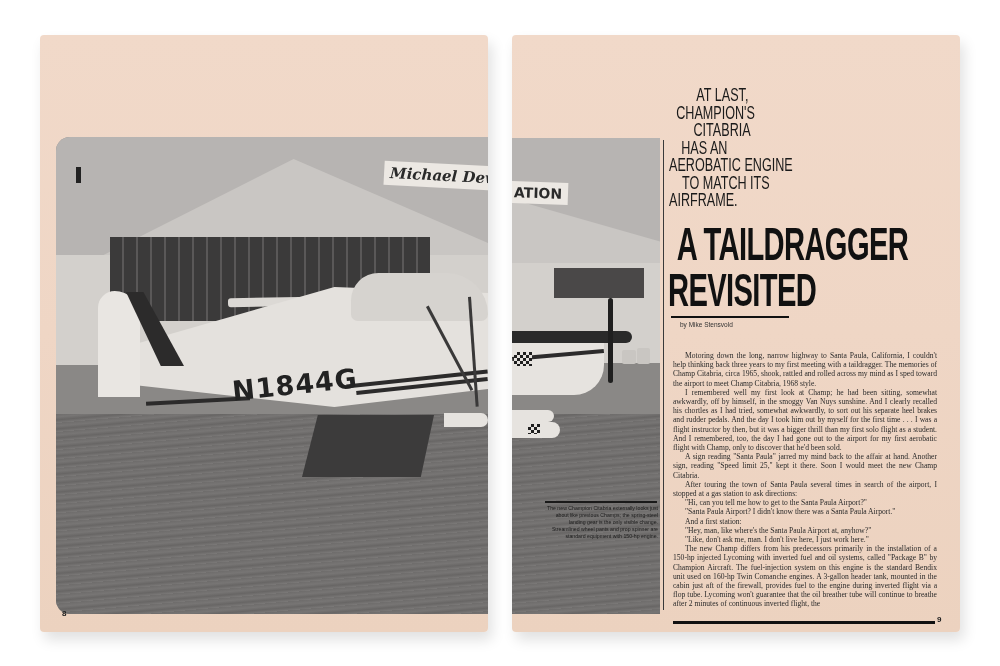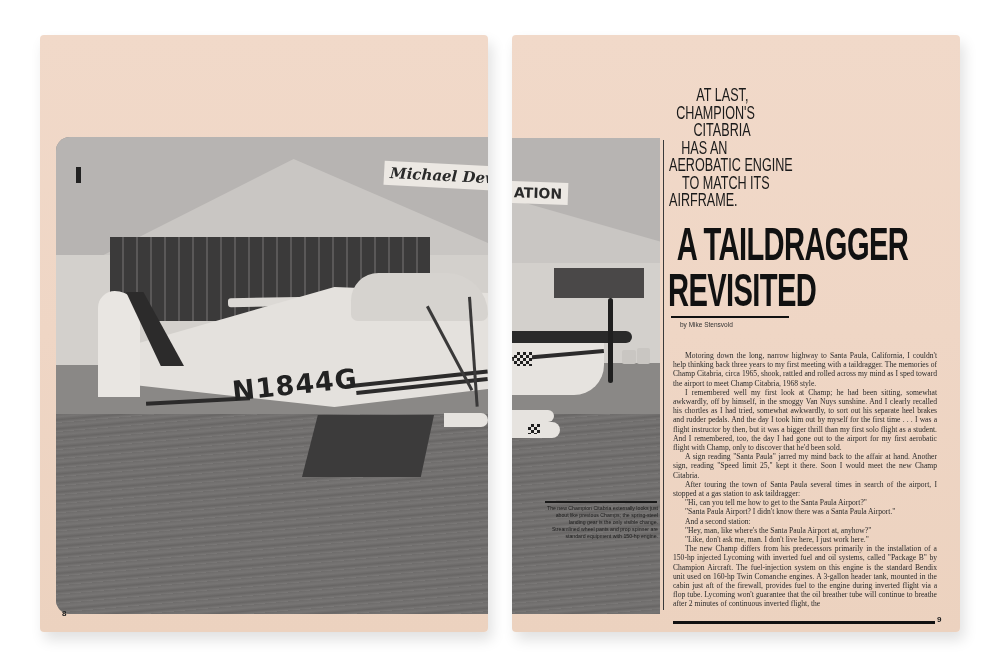--- a/index.html
+++ b/index.html
@@ -186,23 +186,23 @@
     <div style="padding-left:14px">A TAILDRAGGER</div>
     <div>REVISITED</div>
   </div>
   <div class="headline-rule"></div>
   <div class="byline">by Mike Stensvold</div>
 
   <div class="body-text">
     <p>Motoring down the long, narrow highway to Santa Paula, California, I couldn't help thinking back three years to my first meeting with a taildragger. The memories of Champ Citabria, circa 1965, shook, rattled and rolled across my mind as I sped toward the airport to meet Champ Citabria, 1968 style.</p>
     <p>I remembered well my first look at Champ; he had been sitting, somewhat awkwardly, off by himself, in the smoggy Van Nuys sunshine. And I clearly recalled his chortles as I had tried, somewhat awkwardly, to sort out his separate heel brakes and rudder pedals. And the day I took him out by myself for the first time . . . I was a flight instructor by then, but it was a bigger thrill than my first solo flight as a student. And I remembered, too, the day I had gone out to the airport for my first aerobatic flight with Champ, only to discover that he'd been sold.</p>
     <p>A sign reading "Santa Paula" jarred my mind back to the affair at hand. Another sign, reading "Speed limit 25," kept it there. Soon I would meet the new Champ Citabria.</p>
-    <p>After touring the town of Santa Paula several times in search of the airport, I stopped at a gas station to ask taildragger:</p>
+    <p>After touring the town of Santa Paula several times in search of the airport, I stopped at a gas station to ask directions:</p>
     <p class="dialog">"Hi, can you tell me how to get to the Santa Paula Airport?"</p>
     <p class="dialog">"Santa Paula Airport? I didn't know there was a Santa Paula Airport."</p>
-    <p class="dialog">And a second station:</p>
+    <p class="dialog">And a first station:</p>
     <p class="dialog">"Hey, man, like where's the Santa Paula Airport at, anyhow?"</p>
     <p class="dialog">"Like, don't ask me, man. I don't live here, I just work here."</p>
     <p>The new Champ differs from his predecessors primarily in the installation of a 150-hp injected Lycoming with inverted fuel and oil systems, called "Package B" by Champion Aircraft. The fuel-injection system on this engine is the standard Bendix unit used on 160-hp Twin Comanche engines. A 3-gallon header tank, mounted in the cabin just aft of the firewall, provides fuel to the engine during inverted flight via a flop tube. Lycoming won't guarantee that the oil breather tube will continue to breathe after 2 minutes of continuous inverted flight, the</p>
   </div>
   <div class="bottom-rule"></div>
   <div class="page-num pn-right">9</div>
 </div>
 
 </body></html>

